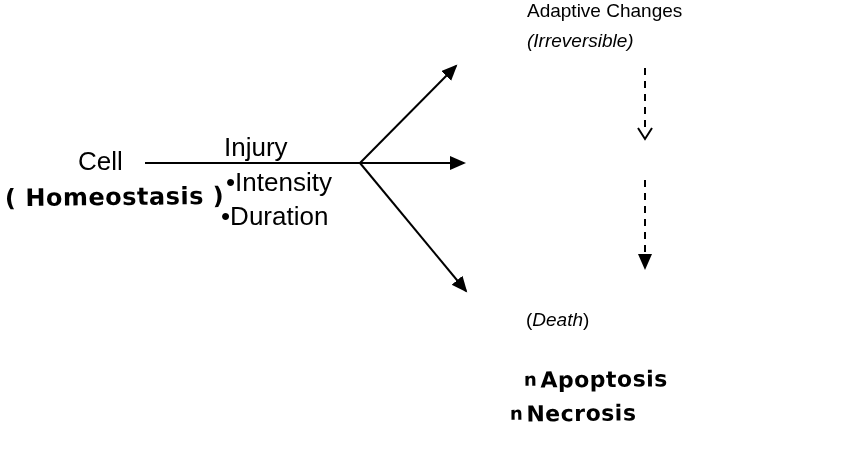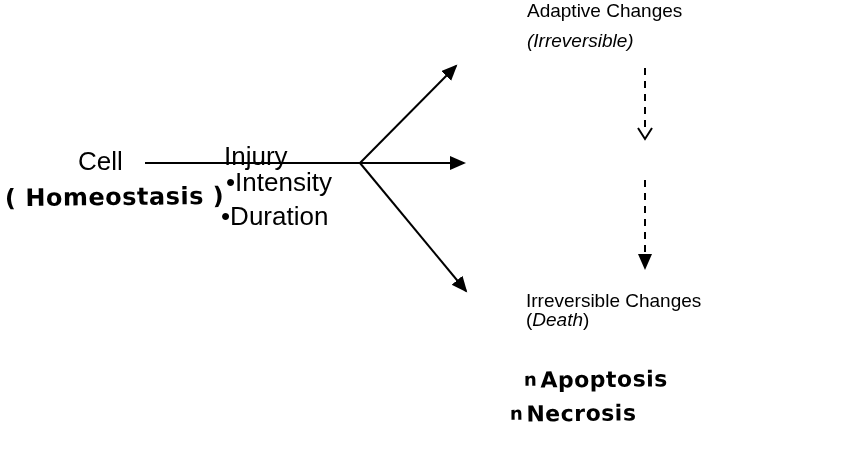--- a/index.html
+++ b/index.html
@@ -33,21 +33,21 @@
     font-family: "DejaVu Sans", sans-serif;
     font-weight: 700;
     letter-spacing: 0.5px;
     transform: rotate(-0.6deg);
   }
   .hw-homeostasis { left: 5px; top: 183px; font-size: 24px; }
   .hw-note { font-size: 22px; }
   .hw-marker { font-size: 18px; margin-right: 3px; vertical-align: 2px; }
 
   .cell-label        { left: 78px;  top: 147px; }
-  .injury-label      { left: 224px; top: 142px; }
+  .injury-label      { left: 224px; top: 133px; }
   .injury-bullet-1   { left: 226px; top: 168px; }
   .injury-bullet-2   { left: 221px; top: 202px; }
   .adaptive-title    { left: 527px; top: 1px; }
   .adaptive-subtitle { left: 527px; top: 31px; }
   .reversible-title  { left: 542px; top: 143px; }
   .irreversible-title    { left: 526px; top: 291px; }
   .irreversible-subtitle { left: 526px; top: 310px; }
   .hw-apoptosis { left: 524px; top: 367px; }
   .hw-necrosis  { left: 510px; top: 401px; }
 </style>
@@ -79,19 +79,18 @@
   <div class="handwritten hw-homeostasis">( Homeostasis )</div>
 
   <div class="label injury-label">Injury</div>
   <div class="label injury-bullet-1">•Intensity</div>
   <div class="label injury-bullet-2">•Duration</div>
 
   <div class="label big adaptive-title">Adaptive Changes</div>
   <div class="label big italic adaptive-subtitle">(Irreversible)</div>
 
 
-  <div class="label big irreversible-title">Irreversible Changes</div>
   <div class="label big irreversible-subtitle"><span>(</span><span class="italic">Death</span><span>)</span></div>
 
   <div class="handwritten hw-note hw-apoptosis"><span class="hw-marker">n</span><span>Apoptosis</span></div>
   <div class="handwritten hw-note hw-necrosis"><span class="hw-marker">n</span><span>Necrosis</span></div>
 
 </div>
 
 </body></html>

